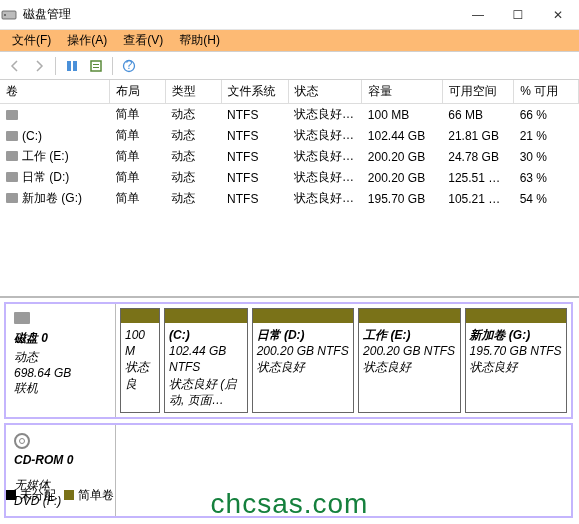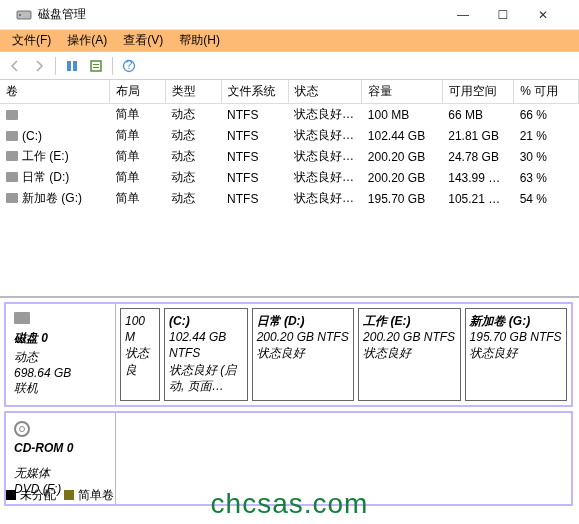--- a/index.html
+++ b/index.html
@@ -1,18 +1,18 @@
 <!DOCTYPE html>
 <html><head>
 <meta charset="utf-8">
 <style>
 * { margin: 0; padding: 0; box-sizing: border-box; font-family: "Microsoft YaHei", "Segoe UI", sans-serif; font-size: 12px; }
 body { background: #fff; width: 579px; height: 524px; overflow: hidden; position: relative; }
 
-.titlebar { height: 30px; display: flex; align-items: center; padding: 0 16px; border-bottom: 1px solid #e5e5e5; background: #fff; }
+.titlebar { height: 30px; display: flex; align-items: center; padding: 0 1px; border-bottom: 1px solid #e5e5e5; background: #fff; }
 .titlebar-icon { width: 16px; height: 16px; margin-right: 6px; }
 .titlebar-title { flex: 1; font-size: 12px; }
 .win-btn { width: 40px; height: 28px; display: flex; align-items: center; justify-content: center; color: #333; }
 
 .menubar { height: 22px; display: flex; align-items: center; padding: 0 4px; background: #fdba74; border-bottom: 1px solid #d0d0d0; }
 .menu-item { padding: 2px 8px; cursor: default; }
 
 .toolbar { height: 28px; display: flex; align-items: center; padding: 2px 4px; border-bottom: 1px solid #d0d0d0; background: #fff; gap: 2px; }
 .tool-btn { width: 22px; height: 22px; display: flex; align-items: center; justify-content: center; border: 1px solid transparent; }
 .tool-btn.disabled { opacity: 0.4; }
@@ -23,21 +23,21 @@
 table { border-collapse: collapse; width: 100%; table-layout: fixed; }
 th { text-align: left; font-weight: normal; padding: 3px 6px; border-right: 1px solid #ddd; border-bottom: 1px solid #ddd; background: #fff; white-space: nowrap; overflow: hidden; }
 td { padding: 2px 6px; white-space: nowrap; overflow: hidden; text-overflow: ellipsis; }
 .vol-icon { display: inline-block; width: 12px; height: 10px; background: #9a9a9a; margin-right: 4px; vertical-align: -1px; border-radius: 1px; }
 
 .graphical { flex: 1; overflow: auto; padding-right: 2px; }
 .disk-row { display: flex; border: 2px solid #c4b5fd; margin: 4px; font-style: italic; }
 .disk-label { width: 110px; padding: 8px; border-right: 1px solid #bbb; }
 .disk-label .dname { font-weight: bold; margin: 4px 0 2px; }
 .disk-parts { flex: 1; display: flex; gap: 4px; padding: 4px; }
-.part { flex: 1; border: 1px solid #666; display: flex; flex-direction: row; min-width: 40px; }
+.part { flex: 1; border: 1px solid #666; display: flex; flex-direction: column; min-width: 40px; }
 .part-header { height: 14px; background: #7a7218; }
 .part-body { padding: 4px; font-size: 11px; line-height: 1.35; overflow: hidden; }
 .part-body b { font-weight: bold; display: block; }
 
 .cd-icon { width:16px; height:16px; border:2px solid #888; border-radius:50%; display:inline-block; position:relative; vertical-align:-3px; }
 .cd-icon::after { content:""; position:absolute; width:4px; height:4px; border:1px solid #888; border-radius:50%; top:3px; left:3px; }
 
 .legend { position: absolute; bottom: 20px; left: 6px; display: flex; gap: 8px; align-items: center; }
 .sw { width: 10px; height: 10px; display: inline-block; margin-right: 4px; vertical-align: -1px; }
 .sw.black { background: #000; }
@@ -159,21 +159,21 @@
             <td>24.78 GB</td>
             <td>30 %</td>
           </tr>
           <tr>
             <td><span class="vol-icon"></span>日常 (D:)</td>
             <td>简单</td>
             <td>动态</td>
             <td>NTFS</td>
             <td>状态良好 (…</td>
             <td>200.20 GB</td>
-            <td>143.99 …</td>
+            <td>125.51 …</td>
             <td>63 %</td>
           </tr>
           <tr>
             <td><span class="vol-icon"></span>新加卷 (G:)</td>
             <td>简单</td>
             <td>动态</td>
             <td>NTFS</td>
             <td>状态良好 (…</td>
             <td>195.70 GB</td>
             <td>105.21 …</td>

